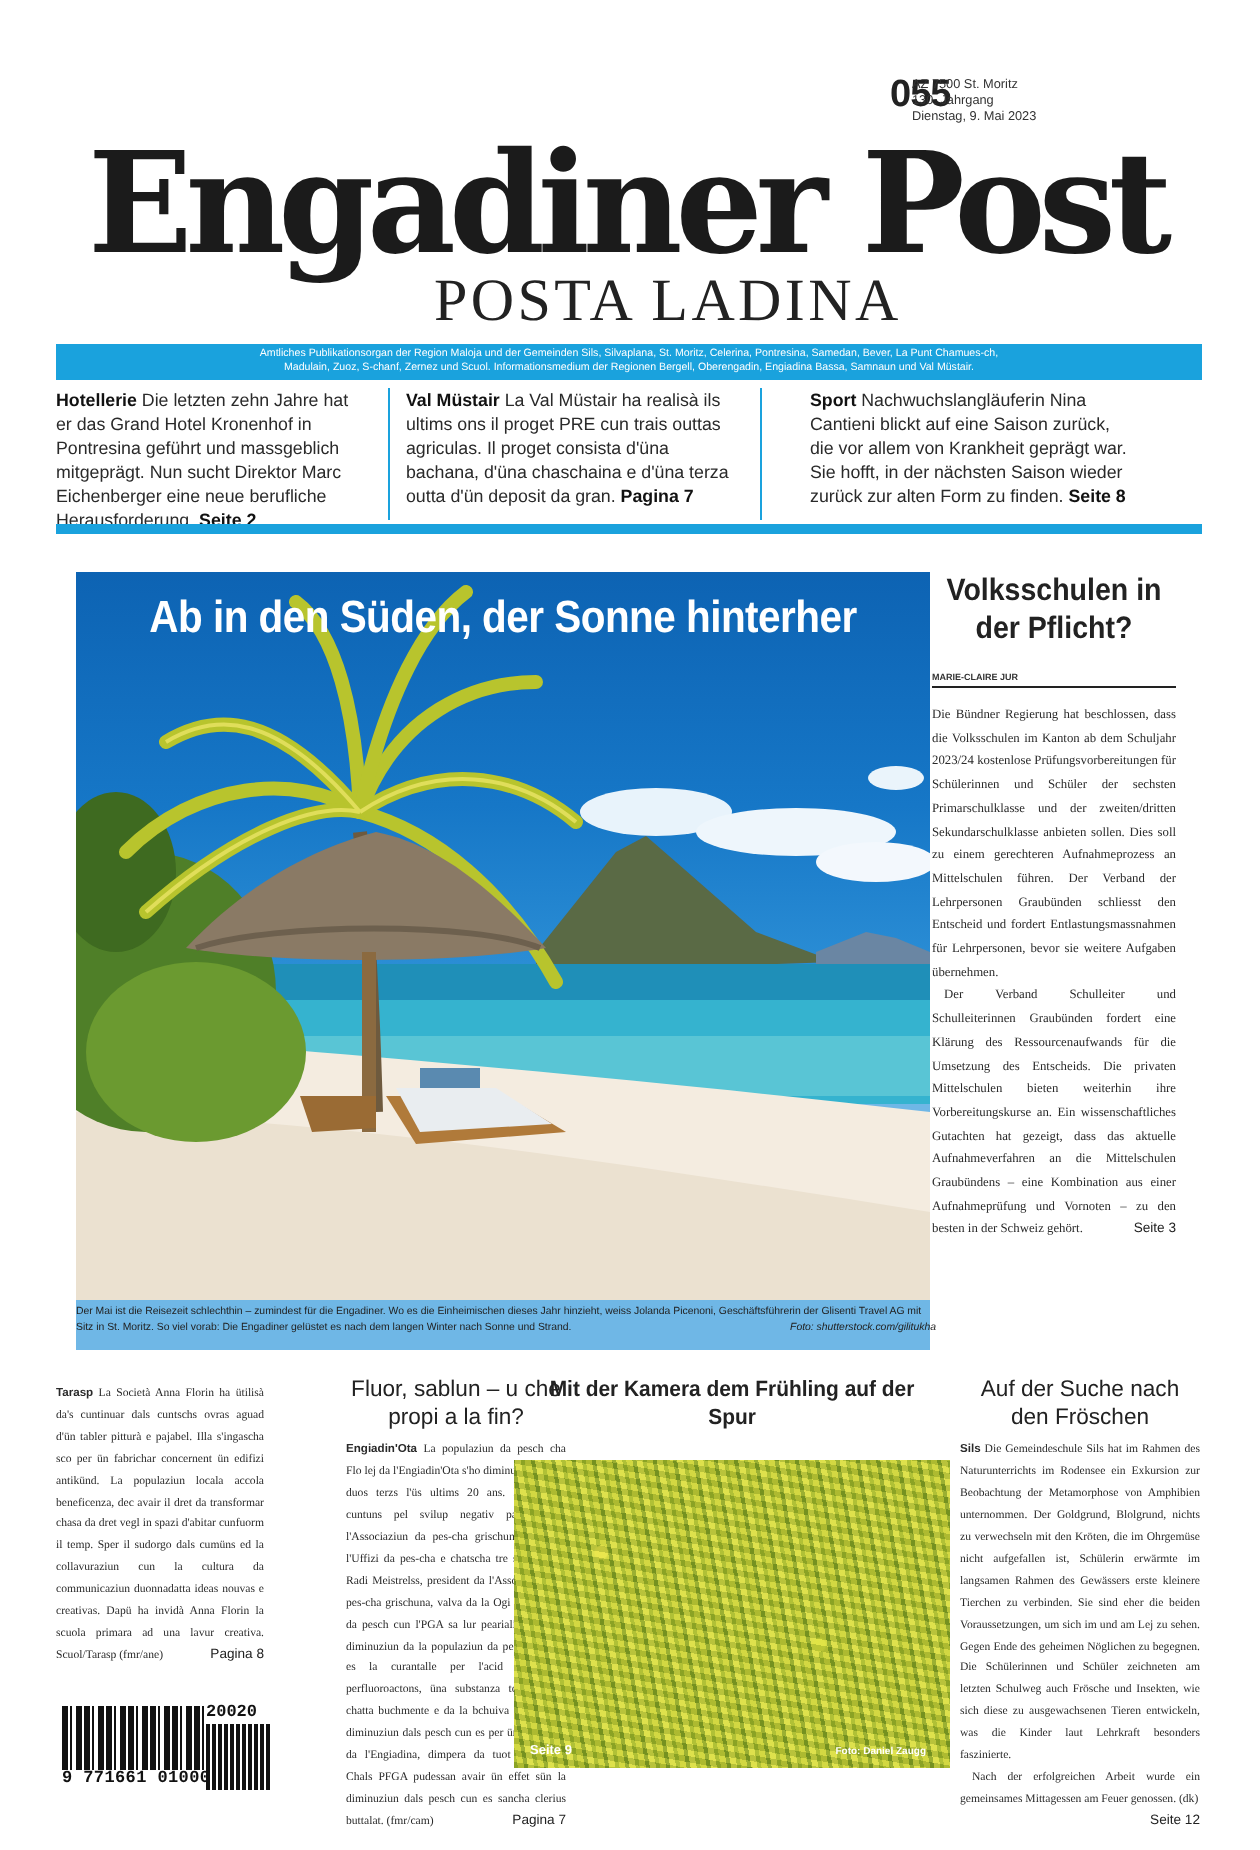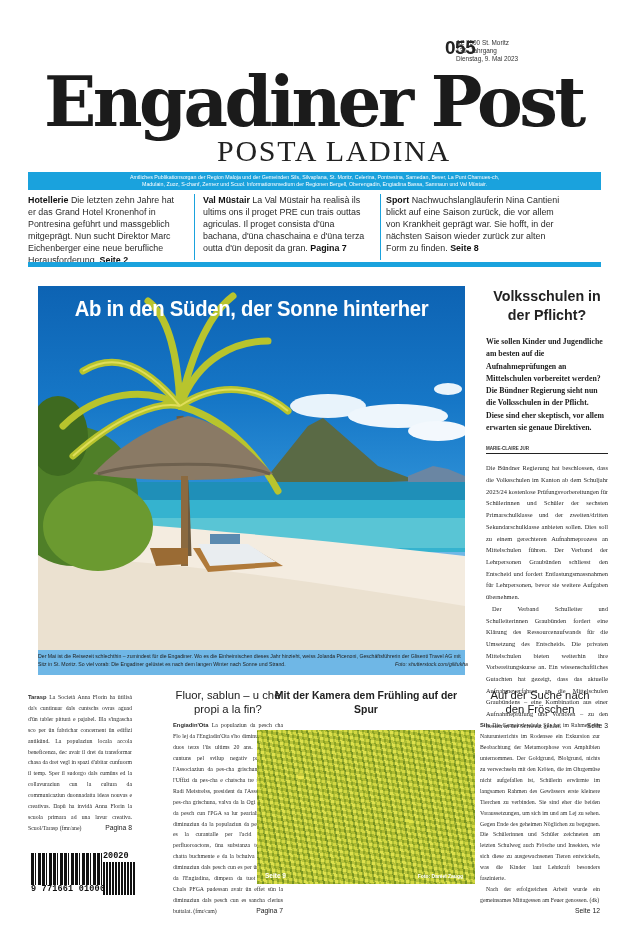--- a/index.html
+++ b/index.html
@@ -13,33 +13,33 @@
   .subtitle { position: absolute; left: 191px; top: 134px; font-family: "Liberation Serif", serif; font-size: 30px; letter-spacing: 1.7px; color: #222; white-space: nowrap; margin-left: 26px; }
 
   .bluebar { position: absolute; left: 28px; top: 172px; width: 573px; height: 18px; background: #1aa2dd; color: #fff; font-size: 5.3px; line-height: 7.2px; text-align: center; padding-top: 2px; }
 
   
   .teasers { position: absolute; left: 28px; top: 194px; width: 573px; height: 66px; display: flex; }
   .teaser { font-size: 8.9px; line-height: 12.1px; color: #2a2a2a; padding-right: 6px; }
   .teaser b { font-weight: bold; color: #111; }
   .teaser.t1 { width: 160px; }
   .teaser.t2 { width: 180px; border-left: 1px solid #1aa2dd; padding-left: 8px; margin-left: 6px; }
-  .teaser.t3 { width: 190px; border-left: 1px solid #1aa2dd; padding-left: 5px; margin-left: 6px; }
+  .teaser.t3 { width: 190px; border-left: 1px solid #1aa2dd; padding-left: 24px; margin-left: 6px; }
   .bluerule { position: absolute; left: 28px; top: 262px; width: 573px; height: 5px; background: #1aa2dd; }
 
   
   .hero { position: absolute; left: 38px; top: 286px; width: 427px; height: 389px; overflow: hidden; background: linear-gradient(180deg, #0d63b3 0%, #1677c7 30%, #2c8fd6 52%, #6fb7e6 60%); }
   .hero-title { position: absolute; left: 0; top: 10px; width: 100%; text-align: center; color: #fff; font-family: "Liberation Sans", sans-serif; font-weight: bold; font-size: 22.5px; letter-spacing: -0.3px; transform: scaleX(0.9); z-index: 5; }
   .hero svg { position: absolute; left: 0; top: 0; }
 
   .caption { position: absolute; left: 38px; top: 653px; width: 430px; font-size: 5.2px; line-height: 7.6px; color: #222; }
   .caption .credit { float: right; font-style: italic; }
 
   
-  .rcol { position: absolute; left: 486px; top: 286px; width: 122px; }
+  .rcol { position: absolute; left: 466px; top: 286px; width: 122px; }
   .rcol h2 { font-family: "Liberation Sans", sans-serif; font-weight: bold; font-size: 15.5px; line-height: 19px; text-align: center; color: #222; transform: scaleX(0.92); }
   .rcol .lead { margin-top: 12px; font-family: "Liberation Serif", serif; font-weight: bold; font-size: 7.8px; line-height: 12.3px; color: #222; }
   .rcol .byline { margin-top: 12px; font-size: 4.5px; font-weight: bold; border-bottom: 1px solid #222; padding-bottom: 2px; color: #333; }
   .rcol .body { margin-top: 8px; font-family: "Liberation Serif", serif; font-size: 6.4px; line-height: 11.7px; text-align: justify; color: #2a2a2a; }
   .rcol .body p + p { text-indent: 6px; }
   .ref { font-family: "Liberation Sans", sans-serif; font-weight: normal; float: right; font-size: 6.8px; color: #222; }
 
   
   .bcol { position: absolute; top: 688px; }
   .bcol h3 { font-family: "Liberation Sans", sans-serif; font-size: 11.3px; line-height: 14.2px; font-weight: normal; text-align: center; color: #222; }
@@ -159,21 +159,20 @@
   </svg>
 </div>
 
 <div class="caption">
   <span>Der Mai ist die Reisezeit schlechthin – zumindest für die Engadiner. Wo es die Einheimischen dieses Jahr hinzieht, weiss Jolanda Picenoni, Geschäftsführerin der Glisenti Travel AG mit Sitz in St. Moritz. So viel vorab: Die Engadiner gelüstet es nach dem langen Winter nach Sonne und Strand.</span>
   <span class="credit">Foto: shutterstock.com/gilitukha</span>
 </div>
 
 <div class="rcol">
   <h2>Volksschulen in der Pflicht?</h2>
-  <div class="lead">Wie sollen Kinder und Jugendliche am besten auf die Aufnahmeprüfungen an Mittelschulen vorbereitet werden? Die Bündner Regierung sieht nun die Volksschulen in der Pflicht. Diese sind eher skeptisch, vor allem erwarten sie genaue Direktiven.</div>
   <div class="byline">MARIE-CLAIRE JUR</div>
   <div class="body">
     <p>Die Bündner Regierung hat beschlossen, dass die Volksschulen im Kanton ab dem Schuljahr 2023/24 kostenlose Prüfungsvorbereitungen für Schülerinnen und Schüler der sechsten Primarschulklasse und der zweiten/dritten Sekundarschulklasse anbieten sollen. Dies soll zu einem gerechteren Aufnahmeprozess an Mittelschulen führen. Der Verband der Lehrpersonen Graubünden schliesst den Entscheid und fordert Entlastungsmassnahmen für Lehrpersonen, bevor sie weitere Aufgaben übernehmen.</p>
     <p><span>Der Verband Schulleiter und Schulleiterinnen Graubünden fordert eine Klärung des Ressourcenaufwands für die Umsetzung des Entscheids. Die privaten Mittelschulen bieten weiterhin ihre Vorbereitungskurse an. Ein wissenschaftliches Gutachten hat gezeigt, dass das aktuelle Aufnahmeverfahren an die Mittelschulen Graubündens – eine Kombination aus einer Aufnahmeprüfung und Vornoten – zu den besten in der Schweiz gehört.</span> <span class="ref">Seite 3</span></p>
   </div>
 </div>
 
 <div class="bcol b1">
   <div class="txt">
     <b>Tarasp</b>

